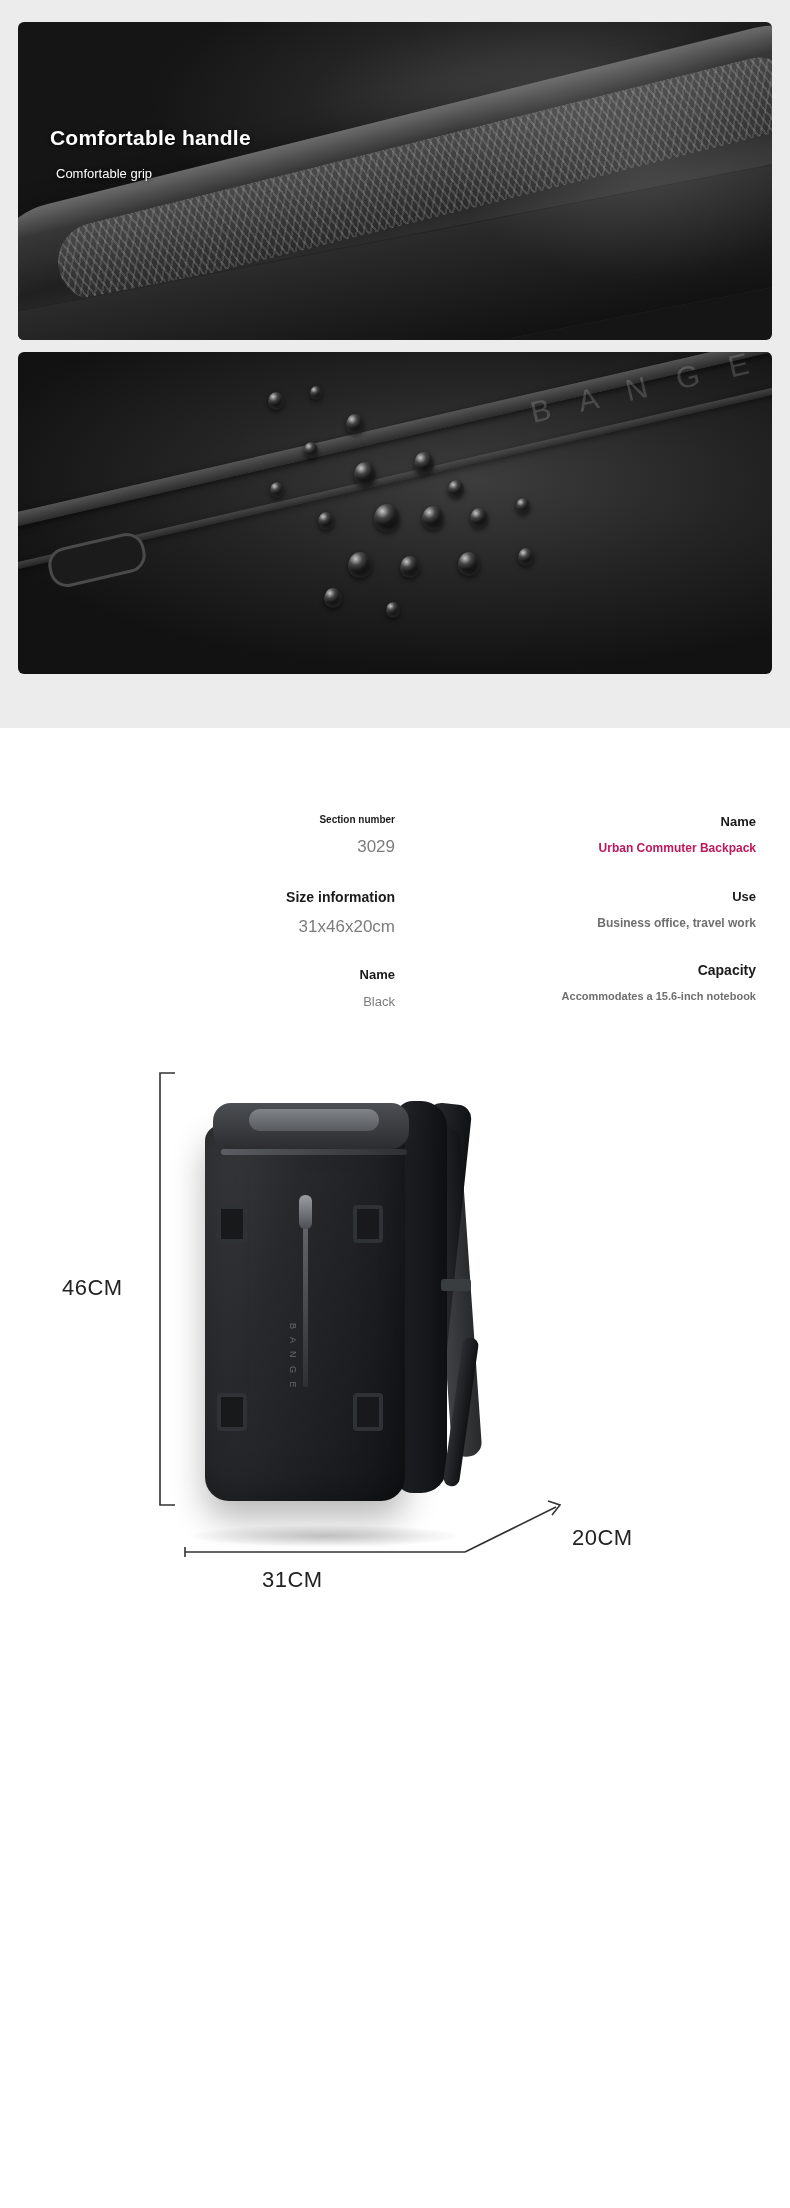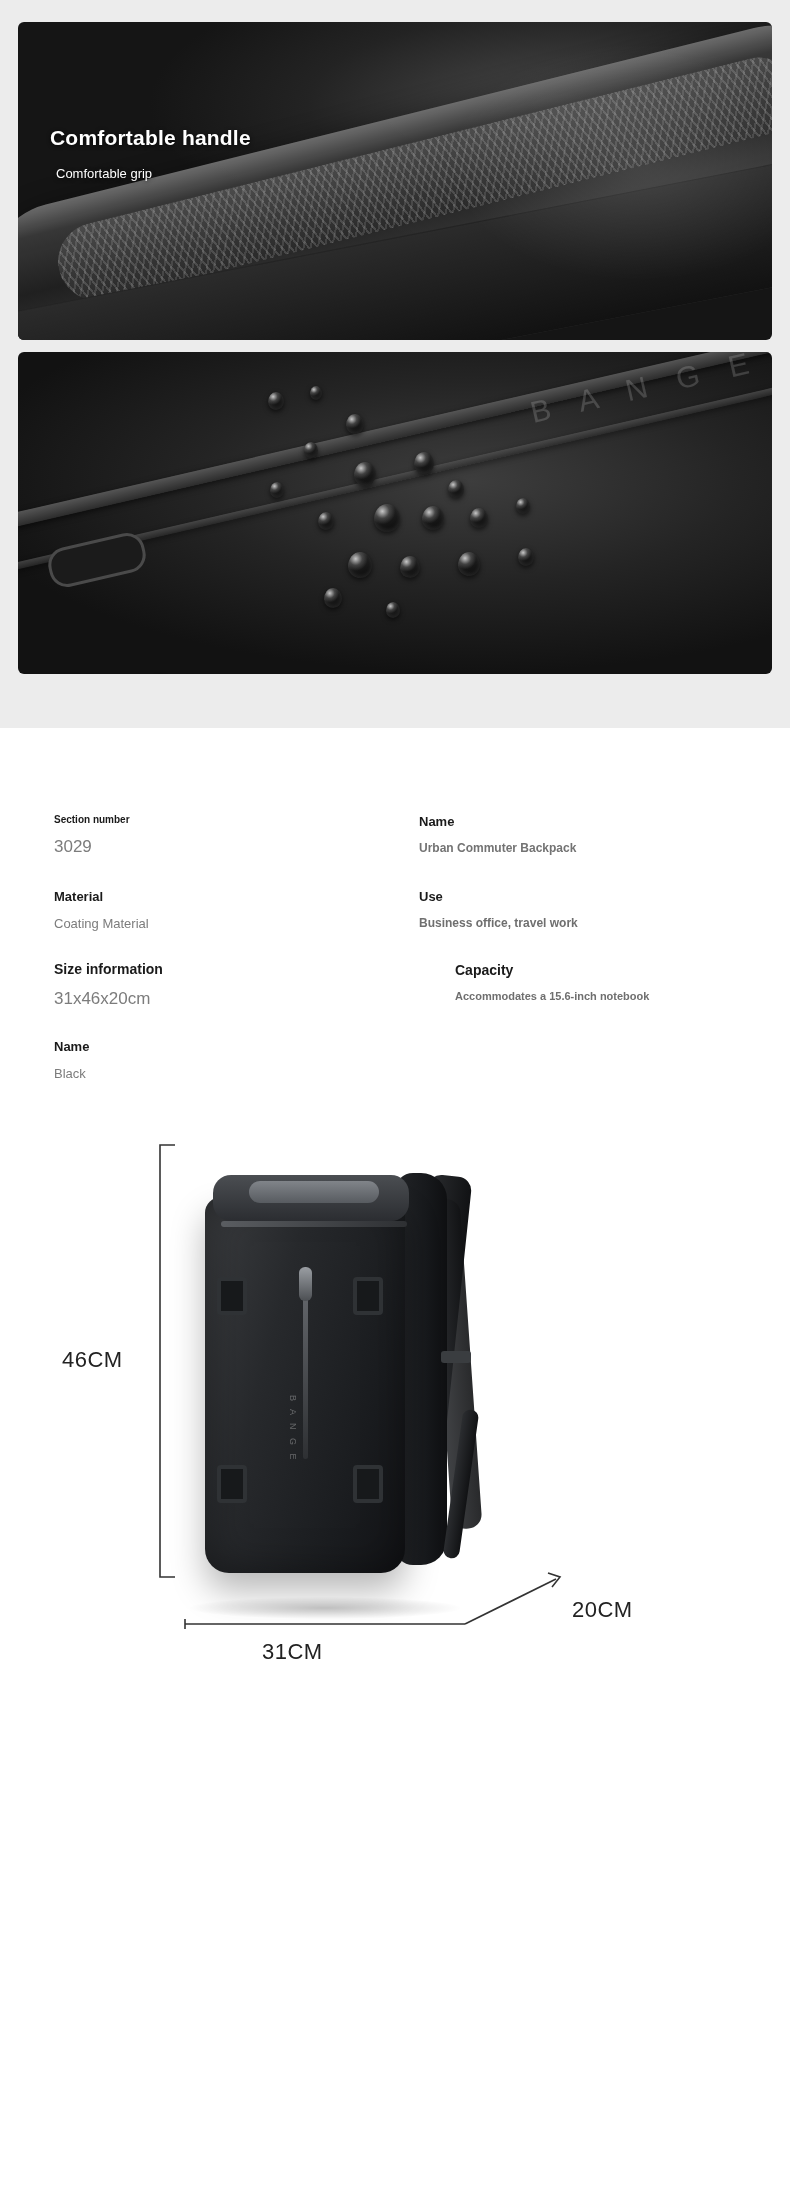--- a/index.html
+++ b/index.html
@@ -9,20 +9,21 @@
   body {
     width: 790px;
     background: #ffffff;
     font-family: "Liberation Sans", sans-serif;
     -webkit-font-smoothing: antialiased;
   }
   .page {
     width: 790px;
     position: relative;
     overflow: hidden;
+    text-align: right;
   }
 
   
   .feature-section {
     background: #ececec;
     padding: 22px 18px 42px 18px;
   }
   .feature-card {
     position: relative;
     width: 754px;
@@ -187,21 +188,21 @@
   
   .s-sec .spec-label { font-size: 10px; }
   .s-sec .spec-value { font-size: 17px; }
   .s-mat .spec-label { font-size: 13px; }
   .s-mat .spec-value { font-size: 13px; }
   .s-size .spec-label { font-size: 14px; }
   .s-size .spec-value { font-size: 17px; }
   .s-col .spec-label { font-size: 13px; }
   .s-col .spec-value { font-size: 13px; }
   .s-name .spec-label { font-size: 13px; }
-  .s-name .spec-value { font-size: 12px; font-weight: bold; color: #737373; }
+  .s-name .spec-value { font-size: 12px; font-weight: bold; color: #be185d; }
   .s-use .spec-label { font-size: 13px; }
   .s-use .spec-value { font-size: 12px; font-weight: bold; color: #6f6f6f; }
   .s-cap .spec-label { font-size: 14px; }
   .s-cap .spec-value { font-size: 11px; font-weight: bold; color: #6f6f6f; }
   .s-wt .spec-label { font-size: 14px; }
   .s-wt .spec-value { font-size: 17px; }
 
   .s-sec { margin-bottom: 32px; }
   .s-mat { margin-bottom: 30px; }
   .s-size { margin-bottom: 30px; }
@@ -396,24 +397,20 @@
   </section>
 
   <section class="info-section">
 
     <div class="specs">
 
       <div class="spec-col left">
         <div class="spec s-sec">
           <div class="spec-label">Section number</div>
           <div class="spec-value">3029</div>
-        </div>
-        <div class="spec s-mat">
-          <div class="spec-label">Material</div>
-          <div class="spec-value">Coating Material</div>
         </div>
         <div class="spec s-size">
           <div class="spec-label">Size information</div>
           <div class="spec-value">31x46x20cm</div>
         </div>
         <div class="spec s-col">
           <div class="spec-label">Name</div>
           <div class="spec-value">Black</div>
         </div>
       </div>

